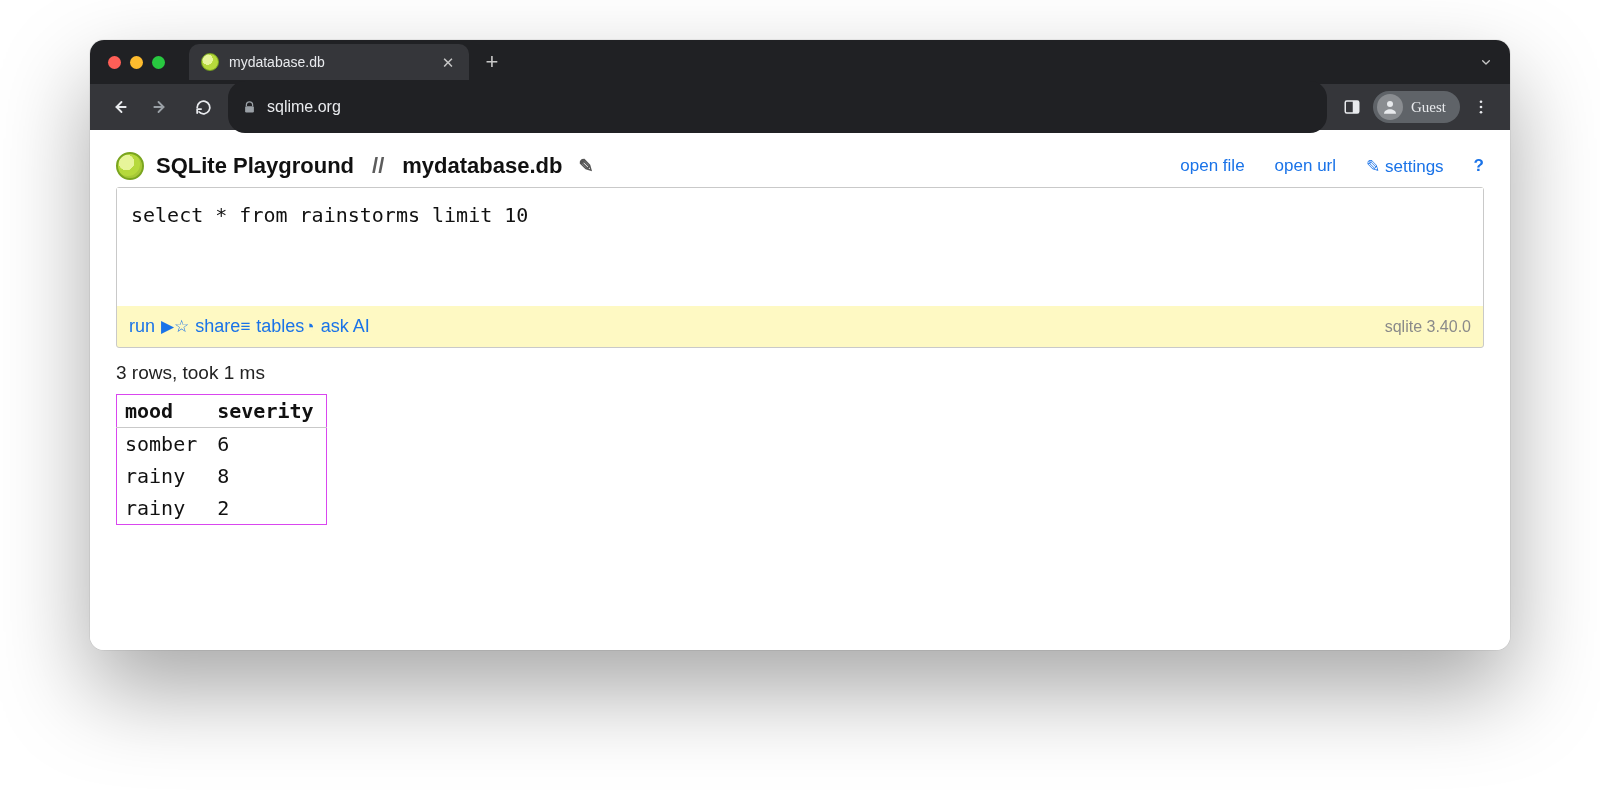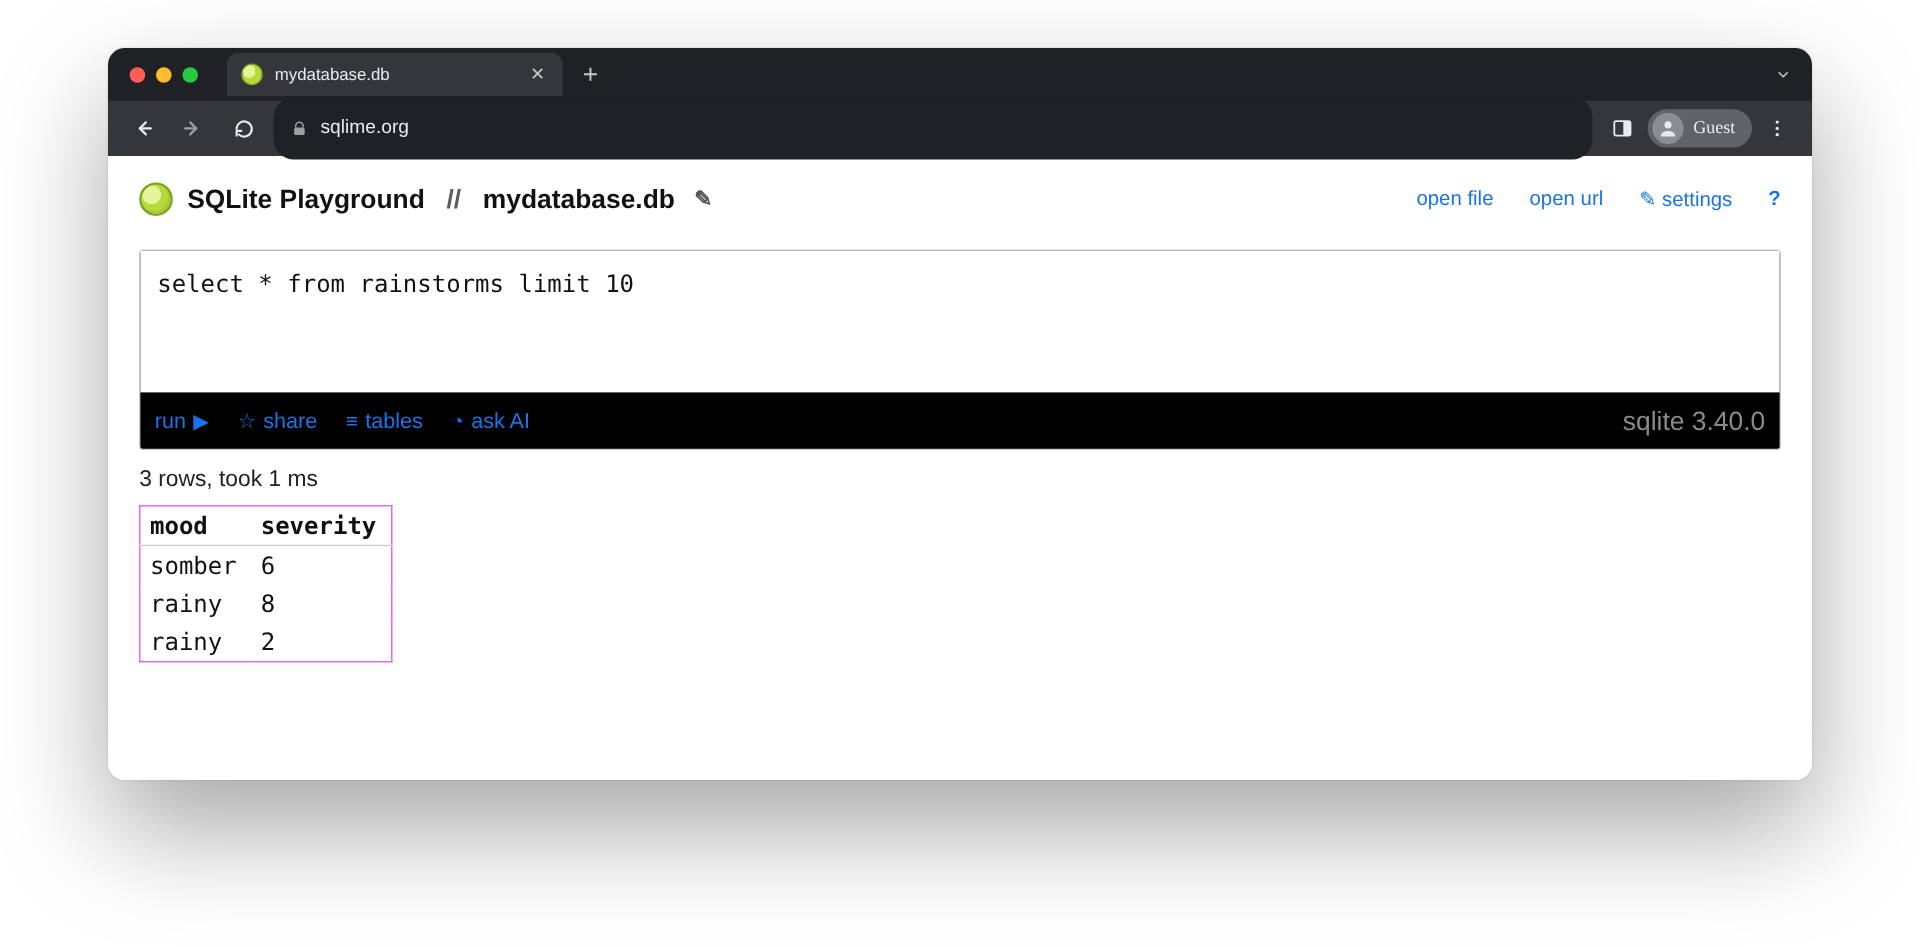--- a/index.html
+++ b/index.html
@@ -145,47 +145,46 @@
   .header-links {
     display:flex; align-items:center; gap: 30px;
     font-size: 17px;
   }
   .header-links a { color:#1a73e8; text-decoration:none; cursor:pointer; }
   .header-links .help {
     color:#1a73e8; font-weight:700; cursor:pointer;
   }
 
   .editor-box {
-    margin-top: 28px;
+    margin-top: 7px;
     border: 1px solid #c9c9c9;
     border-radius: 3px;
-    background:#000000;
+    background:#fef9c3;
   }
   .editor {
     width:100%;
     border:none; outline:none; resize:none;
     font-family: ui-monospace, SFMono-Regular, Menlo, Consolas, monospace;
     font-size: 20px;
     line-height: 1.5;
     padding: 12px 14px 22px;
     min-height: 118px;
     color:#111;
   }
   .editor-toolbar {
     display:flex; align-items:center;
     padding: 6px 12px 10px;
-    gap: 24px;
     font-size: 18px;
   }
   .editor-toolbar .action {
     color:#1a73e8; cursor:pointer; display:flex; align-items:center; gap:6px;
   }
   .editor-toolbar .action .glyph { font-size: 17px; line-height:1; }
   .editor-toolbar .grow { flex:1; }
-  .editor-toolbar .version { color:#8a8a8a; font-size: 22px; }
+  .editor-toolbar .version { color:#8a8a8a; font-size: 16px; }
 
   .status {
     margin-top: 14px;
     font-size: 19px;
     color:#222;
   }
 
   .result-wrap { margin-top: 10px; }
   table.result {
     border: 1px solid #d946ef;

